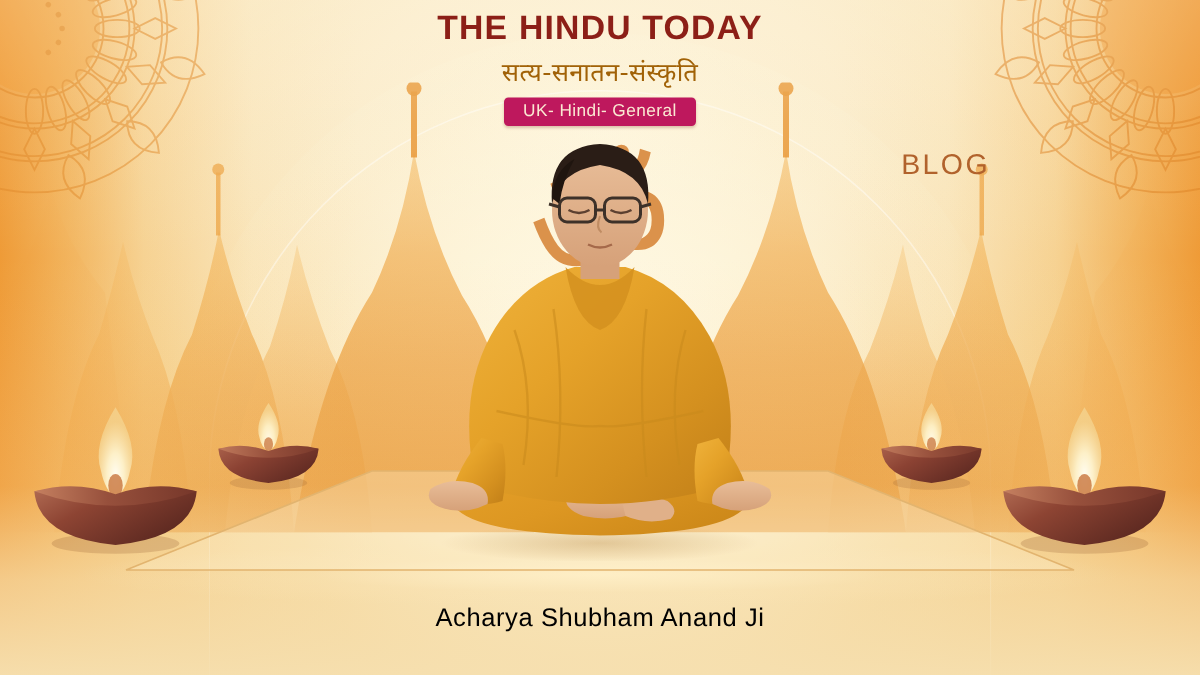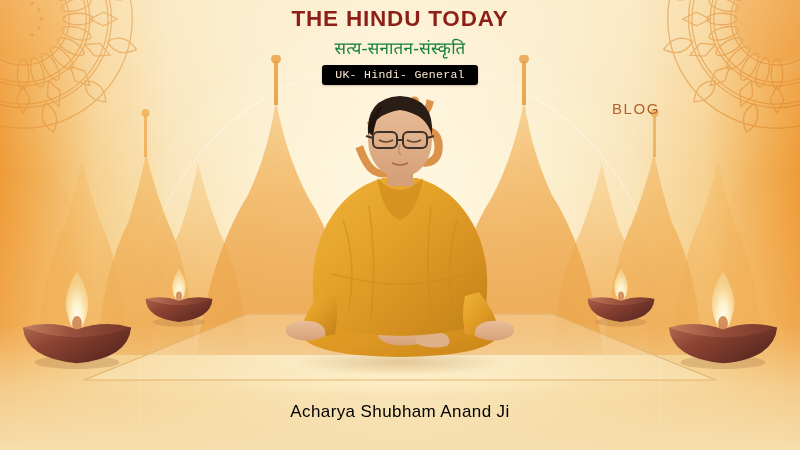--- a/index.html
+++ b/index.html
@@ -177,44 +177,44 @@
     margin: 0;
     font-size: 22.5px;
     font-weight: bold;
     letter-spacing: 0.8px;
     color: #8c1f17;
     font-family: "Liberation Sans", sans-serif;
   }
   .site-subtitle {
     margin: 4px 0 0 0;
     font-size: 17px;
-    color: #15803d;
+    color: #a16207;
     font-family: "DejaVu Sans", sans-serif;
     font-weight: normal;
     letter-spacing: 0.2px;
   }
   .badge {
     display: inline-block;
     margin-top: 6px;
     padding: 3px 13px 4px 13px;
-    background: #000000;
+    background: #be185d;
     color: #fbe9d2;
     font-size: 11.5px;
     border-radius: 3px;
     letter-spacing: 0.3px;
-    font-family: Liberation Mono, monospace;
+    font-family: Liberation Sans, sans-serif;
     box-shadow: 0 1px 2px rgba(120,40,20,0.25);
   }
 
   
   .blog-label {
     position: absolute;
     right: 140px;
     top: 100px;
-    font-size: 15px;
+    font-size: 19px;
     letter-spacing: 1.6px;
     color: #b1622c;
     z-index: 12;
     font-family: "Liberation Sans", sans-serif;
   }
 
   
   .caption {
     position: absolute;
     left: 0;

